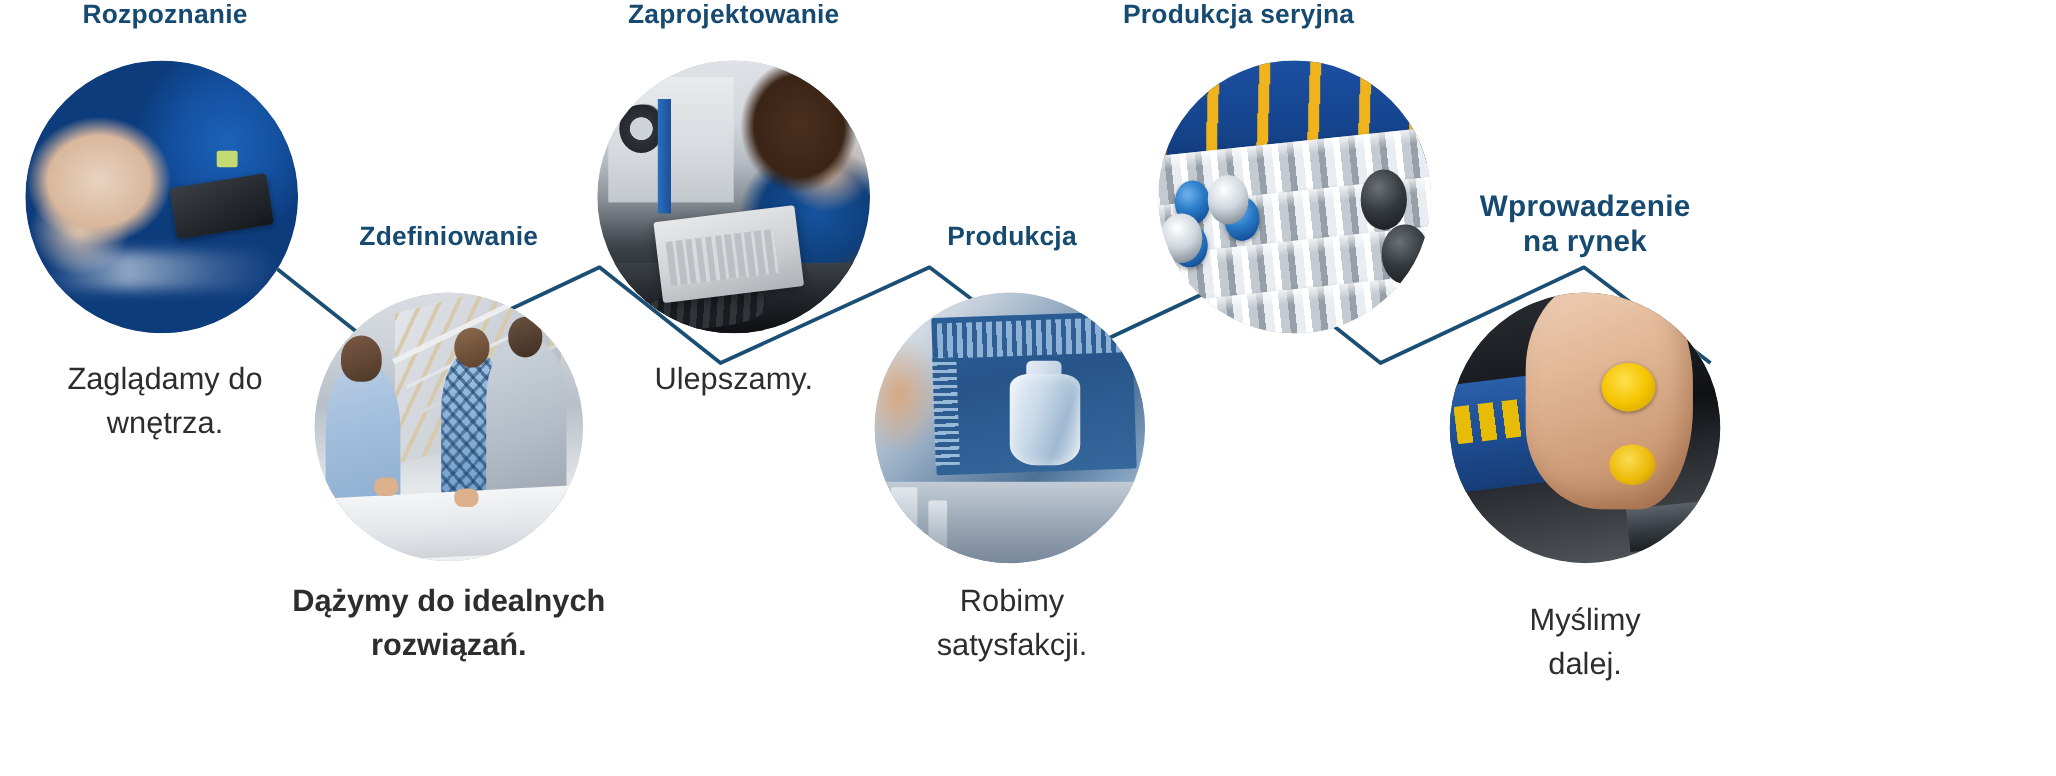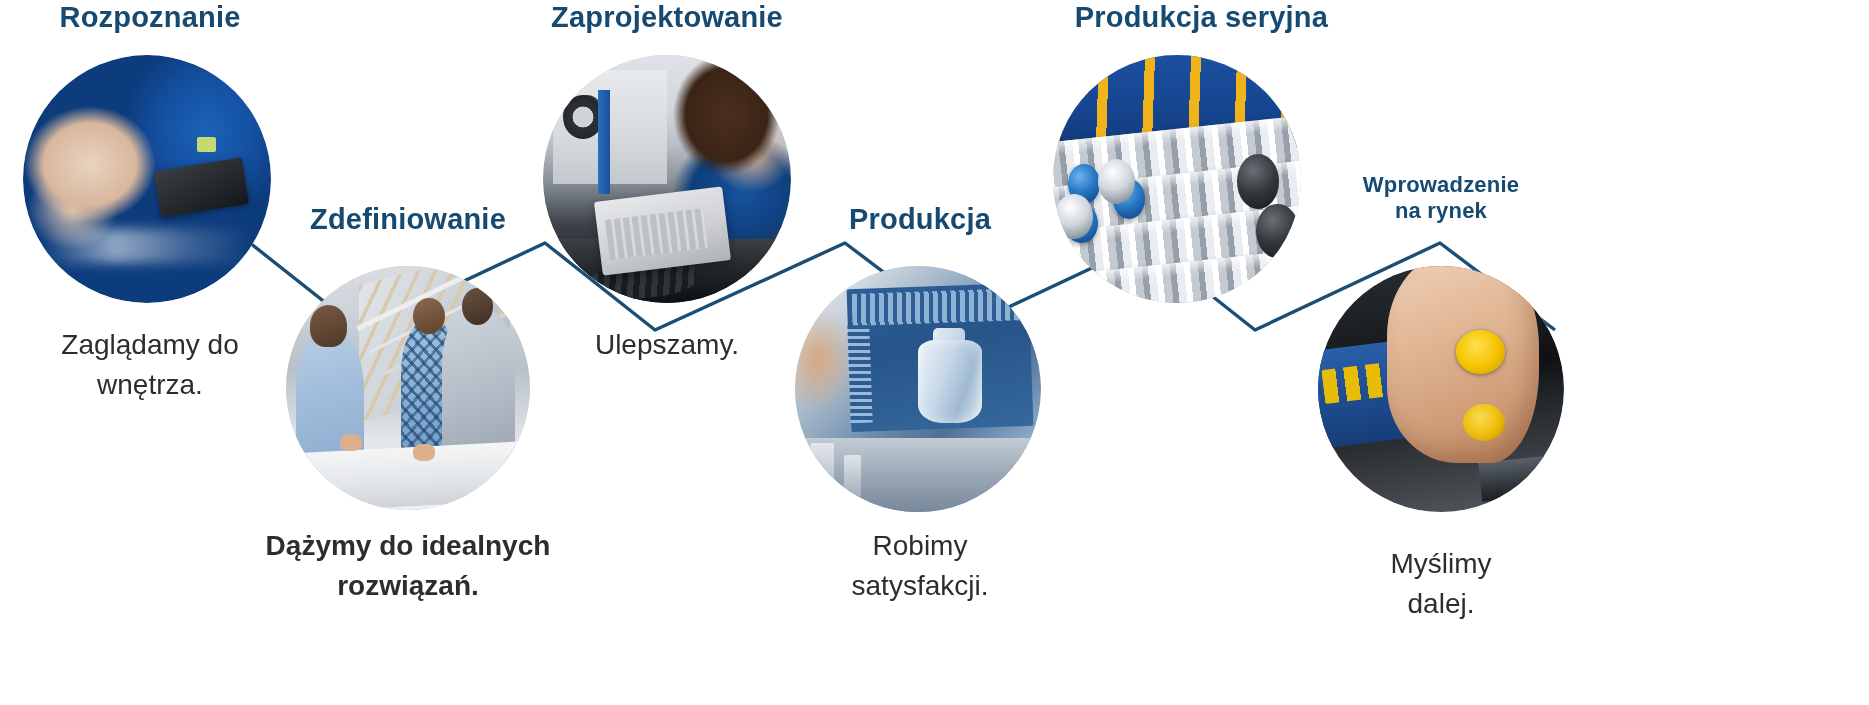--- a/index.html
+++ b/index.html
@@ -17,22 +17,22 @@
   .node{position:absolute;border-radius:50%;overflow:hidden;z-index:2;
         background:#c9ced4;}
   .node .photo{position:absolute;inset:0;border-radius:50%;}
 
   
   .step-title{
     position:absolute;z-index:4;
     color:#164a70;font-weight:bold;letter-spacing:.2px;
     line-height:1.18;text-align:center;white-space:pre-line;
   }
-  .t-big{font-size:29px;}
-  .t-mid{font-size:22px;}
+  .t-big{font-size:24px;}
+  .t-mid{font-size:27px;}
 
   
   .step-caption{
     position:absolute;z-index:4;
     color:#2d2d2d;font-size:28px;line-height:1.42;
     text-align:center;font-weight:400;white-space:pre-line;
   }
 
   
 
@@ -369,21 +369,21 @@
   </div>
 
   <div class="step-title t-big" style="left:0px;top:0px;width:300px;">Rozpoznanie</div>
 
   <div class="step-title t-big" style="left:258px;top:202px;width:300px;">Zdefiniowanie</div>
 
   <div class="step-title t-big" style="left:517px;top:0px;width:300px;">Zaprojektowanie</div>
 
   <div class="step-title t-big" style="left:770px;top:202px;width:300px;">Produkcja</div>
 
-  <div class="step-title t-big" style="left:1028px;top:0px;width:300px;text-align:right;">Produkcja seryjna</div>
+  <div class="step-title t-big" style="left:976px;top:0px;width:300px;">Produkcja seryjna</div>
 
   <div class="step-title t-mid" style="left:1291px;top:172px;width:300px;">Wprowadzenie
 na rynek</div>
 
   <div class="step-caption" style="left:0px;top:325px;width:300px;">Zaglądamy do
 wnętrza.</div>
 
   <div class="step-caption" style="left:258px;top:526px;width:300px;font-weight:bold;">Dążymy do idealnych
 rozwiązań.</div>
 

